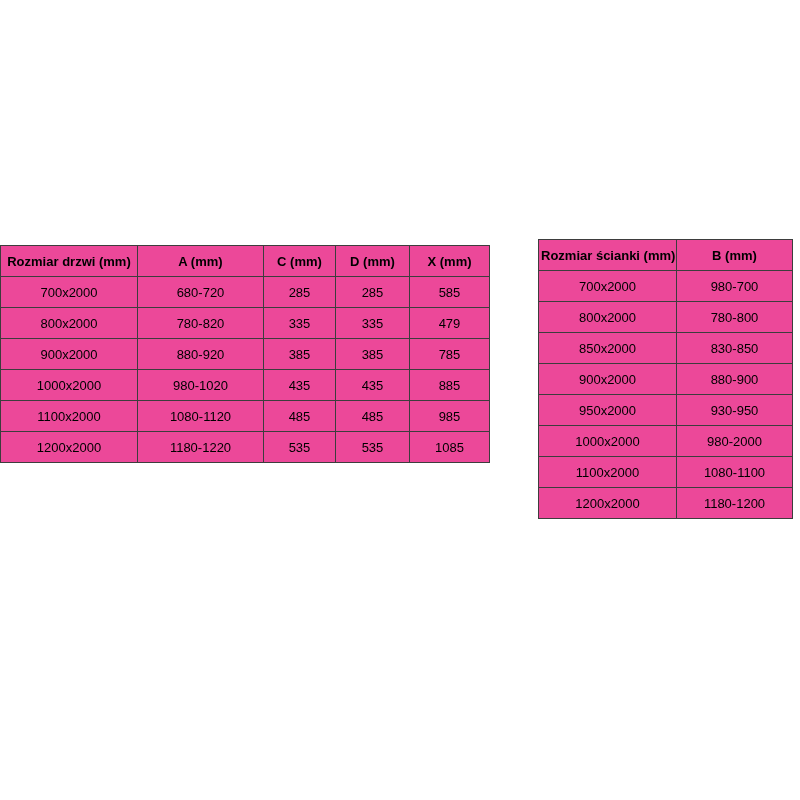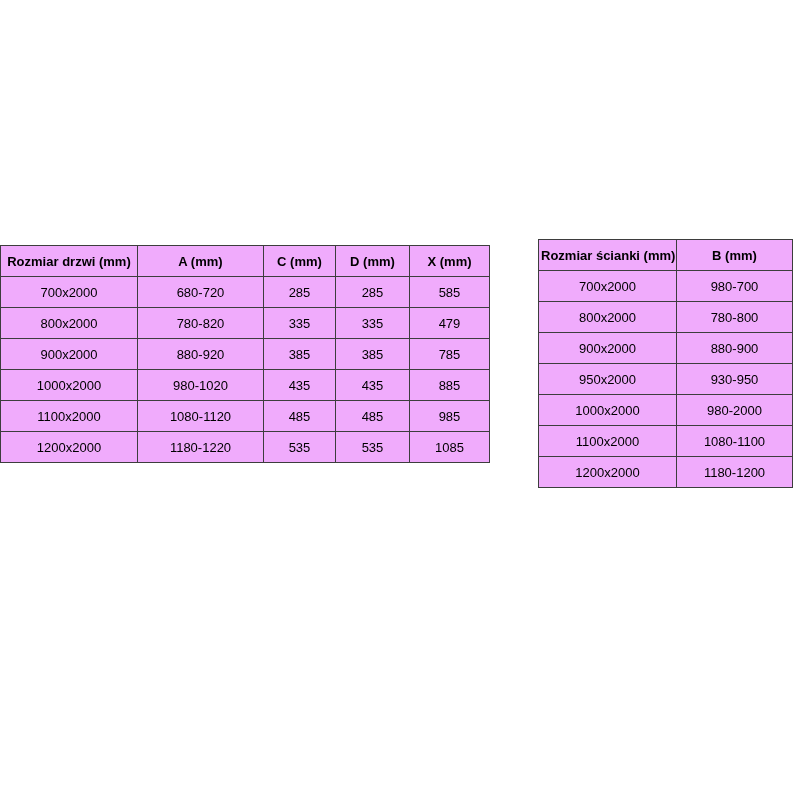--- a/index.html
+++ b/index.html
@@ -7,21 +7,21 @@
     width: 800px; height: 800px;
     background: #ffffff;
     font-family: "Liberation Sans", sans-serif;
     overflow: hidden;
   }
   .canvas { position: relative; width: 800px; height: 800px; background: #ffffff; }
   table.spec {
     position: absolute;
     border-collapse: collapse;
     table-layout: fixed;
-    background: #f0abfc;
+    background: #ec4899;
   }
   table.spec th, table.spec td {
     border: 1px solid #3d3d3d;
     height: 31px;
     text-align: center;
     vertical-align: middle;
     font-size: 13px;
     line-height: 1;
     color: #000000;
     padding: 0 2px;
@@ -114,20 +114,24 @@
       <tbody>
         <tr>
           <td>700x2000</td>
           <td>980-700</td>
         </tr>
         <tr>
           <td>800x2000</td>
           <td>780-800</td>
         </tr>
         <tr>
+          <td>850x2000</td>
+          <td>830-850</td>
+        </tr>
+        <tr>
           <td>900x2000</td>
           <td>880-900</td>
         </tr>
         <tr>
           <td>950x2000</td>
           <td>930-950</td>
         </tr>
         <tr>
           <td>1000x2000</td>
           <td>980-2000</td>

